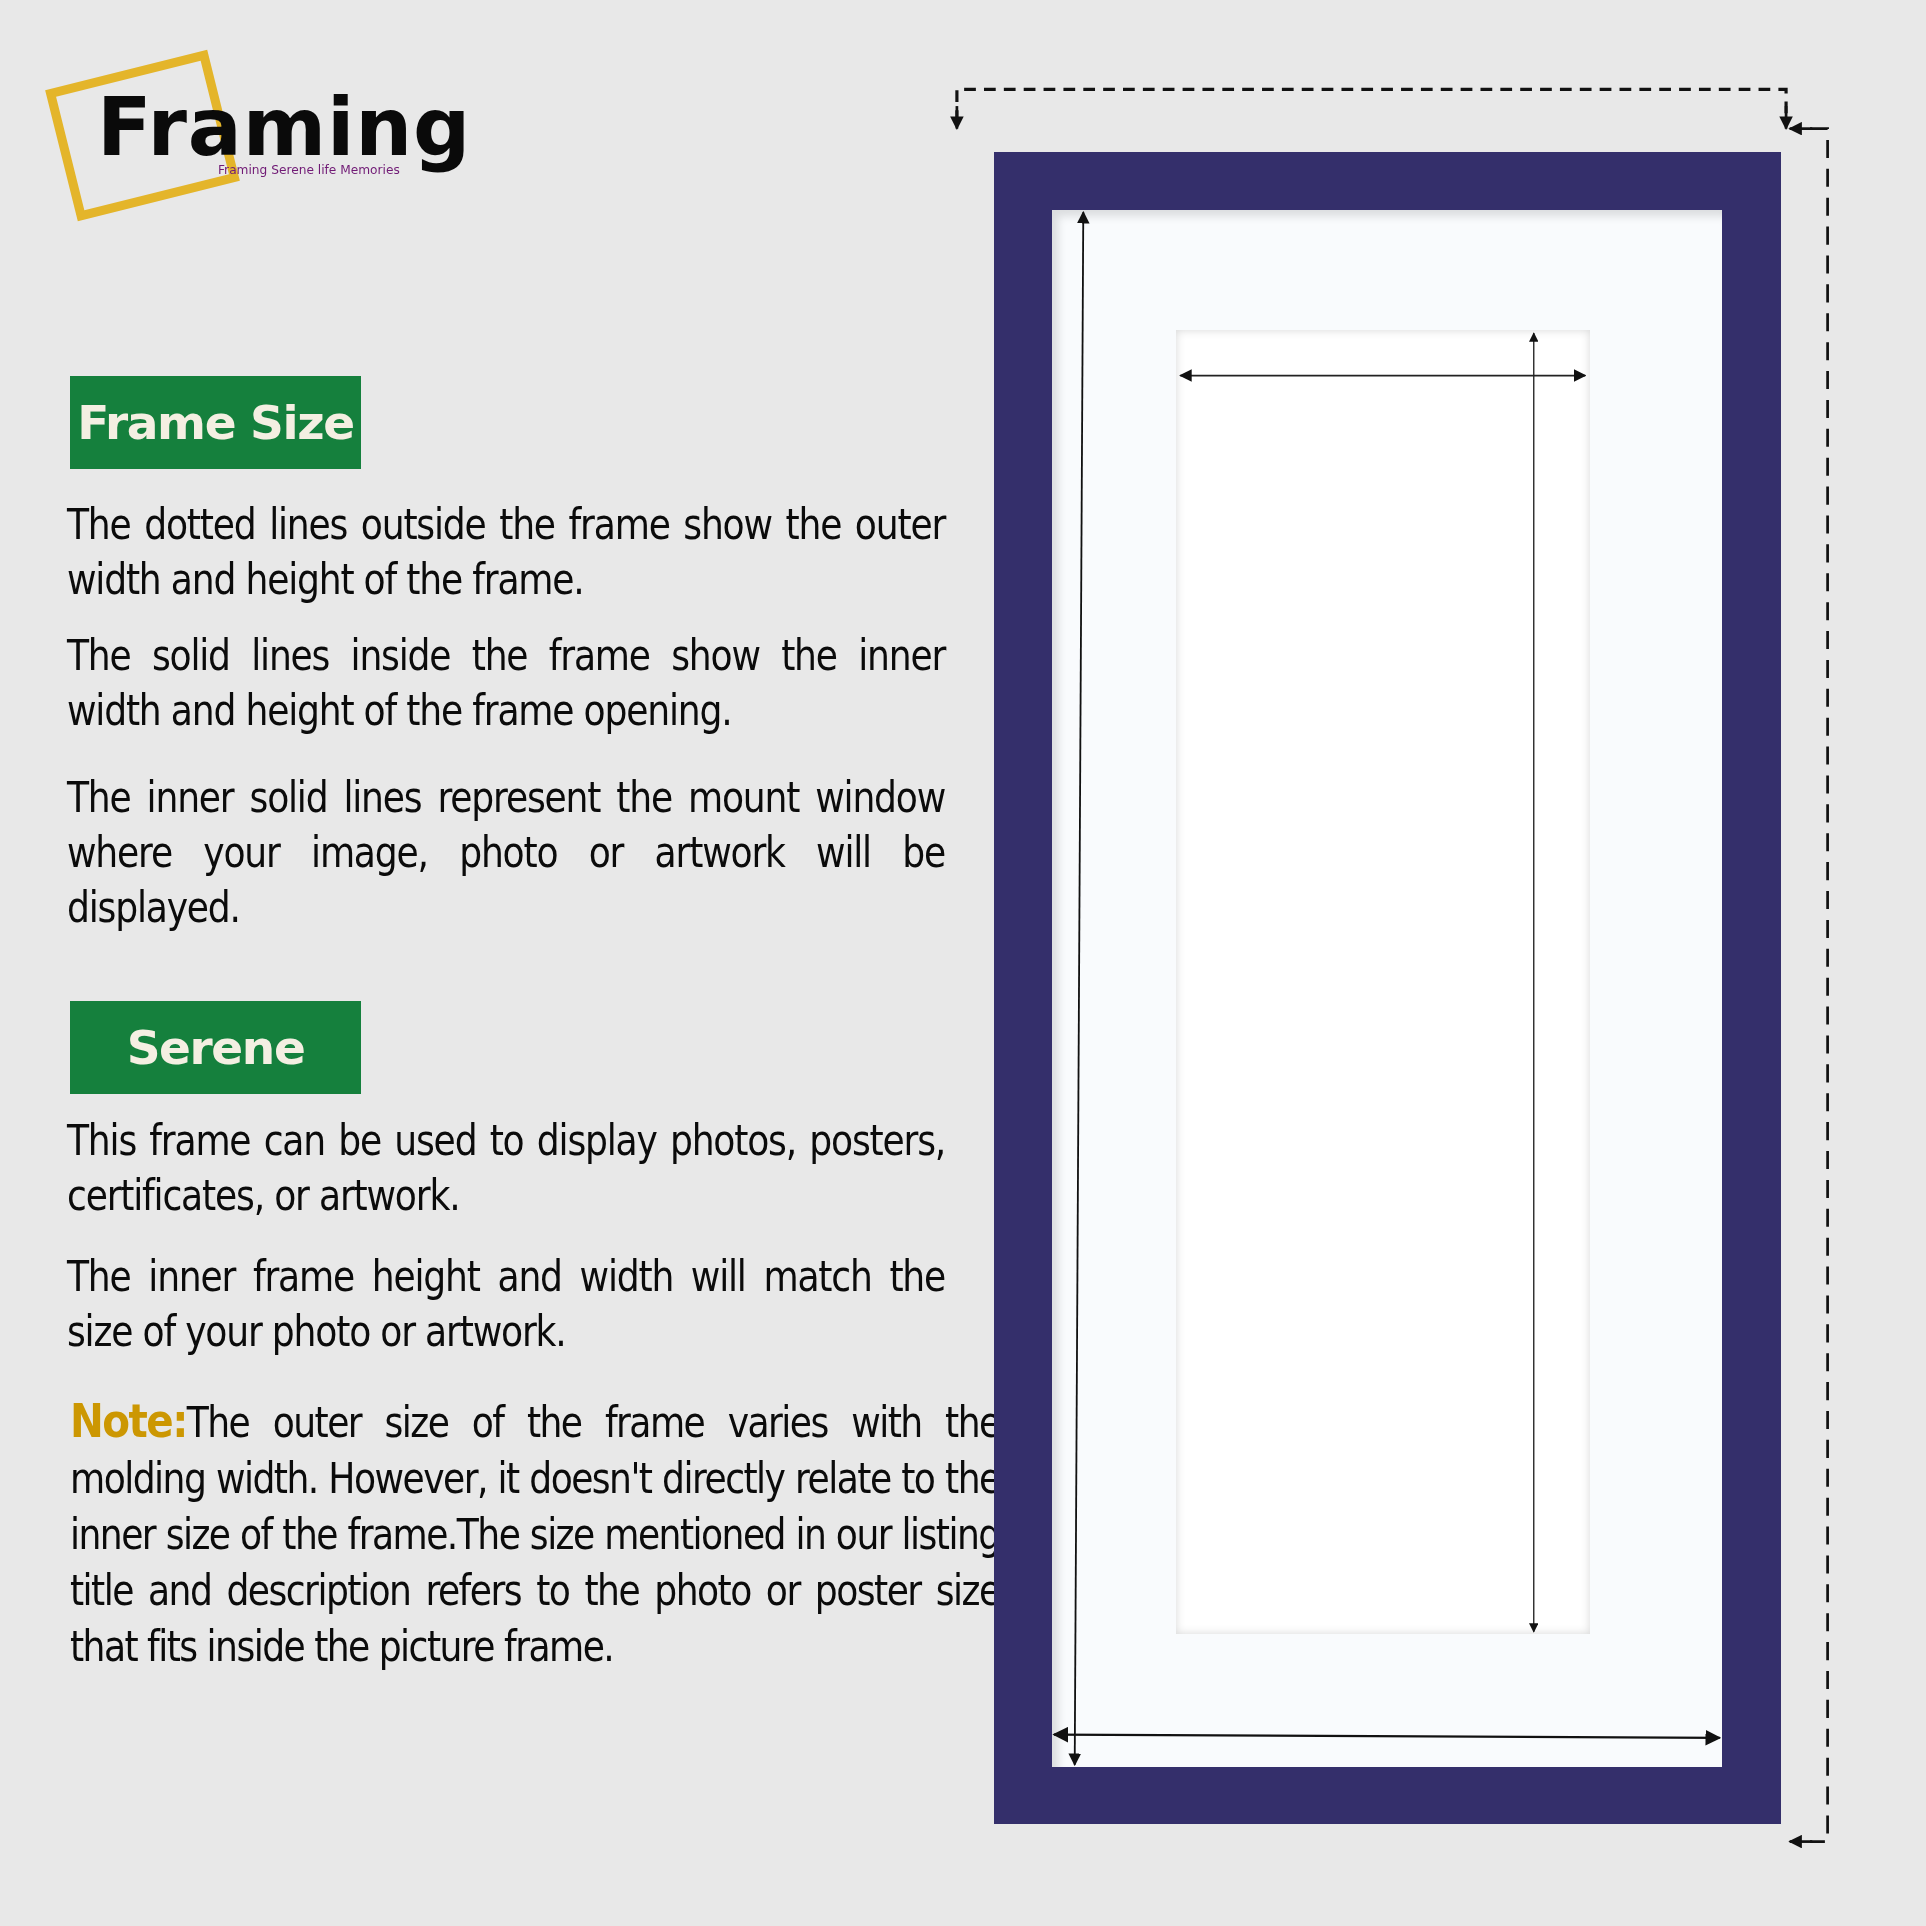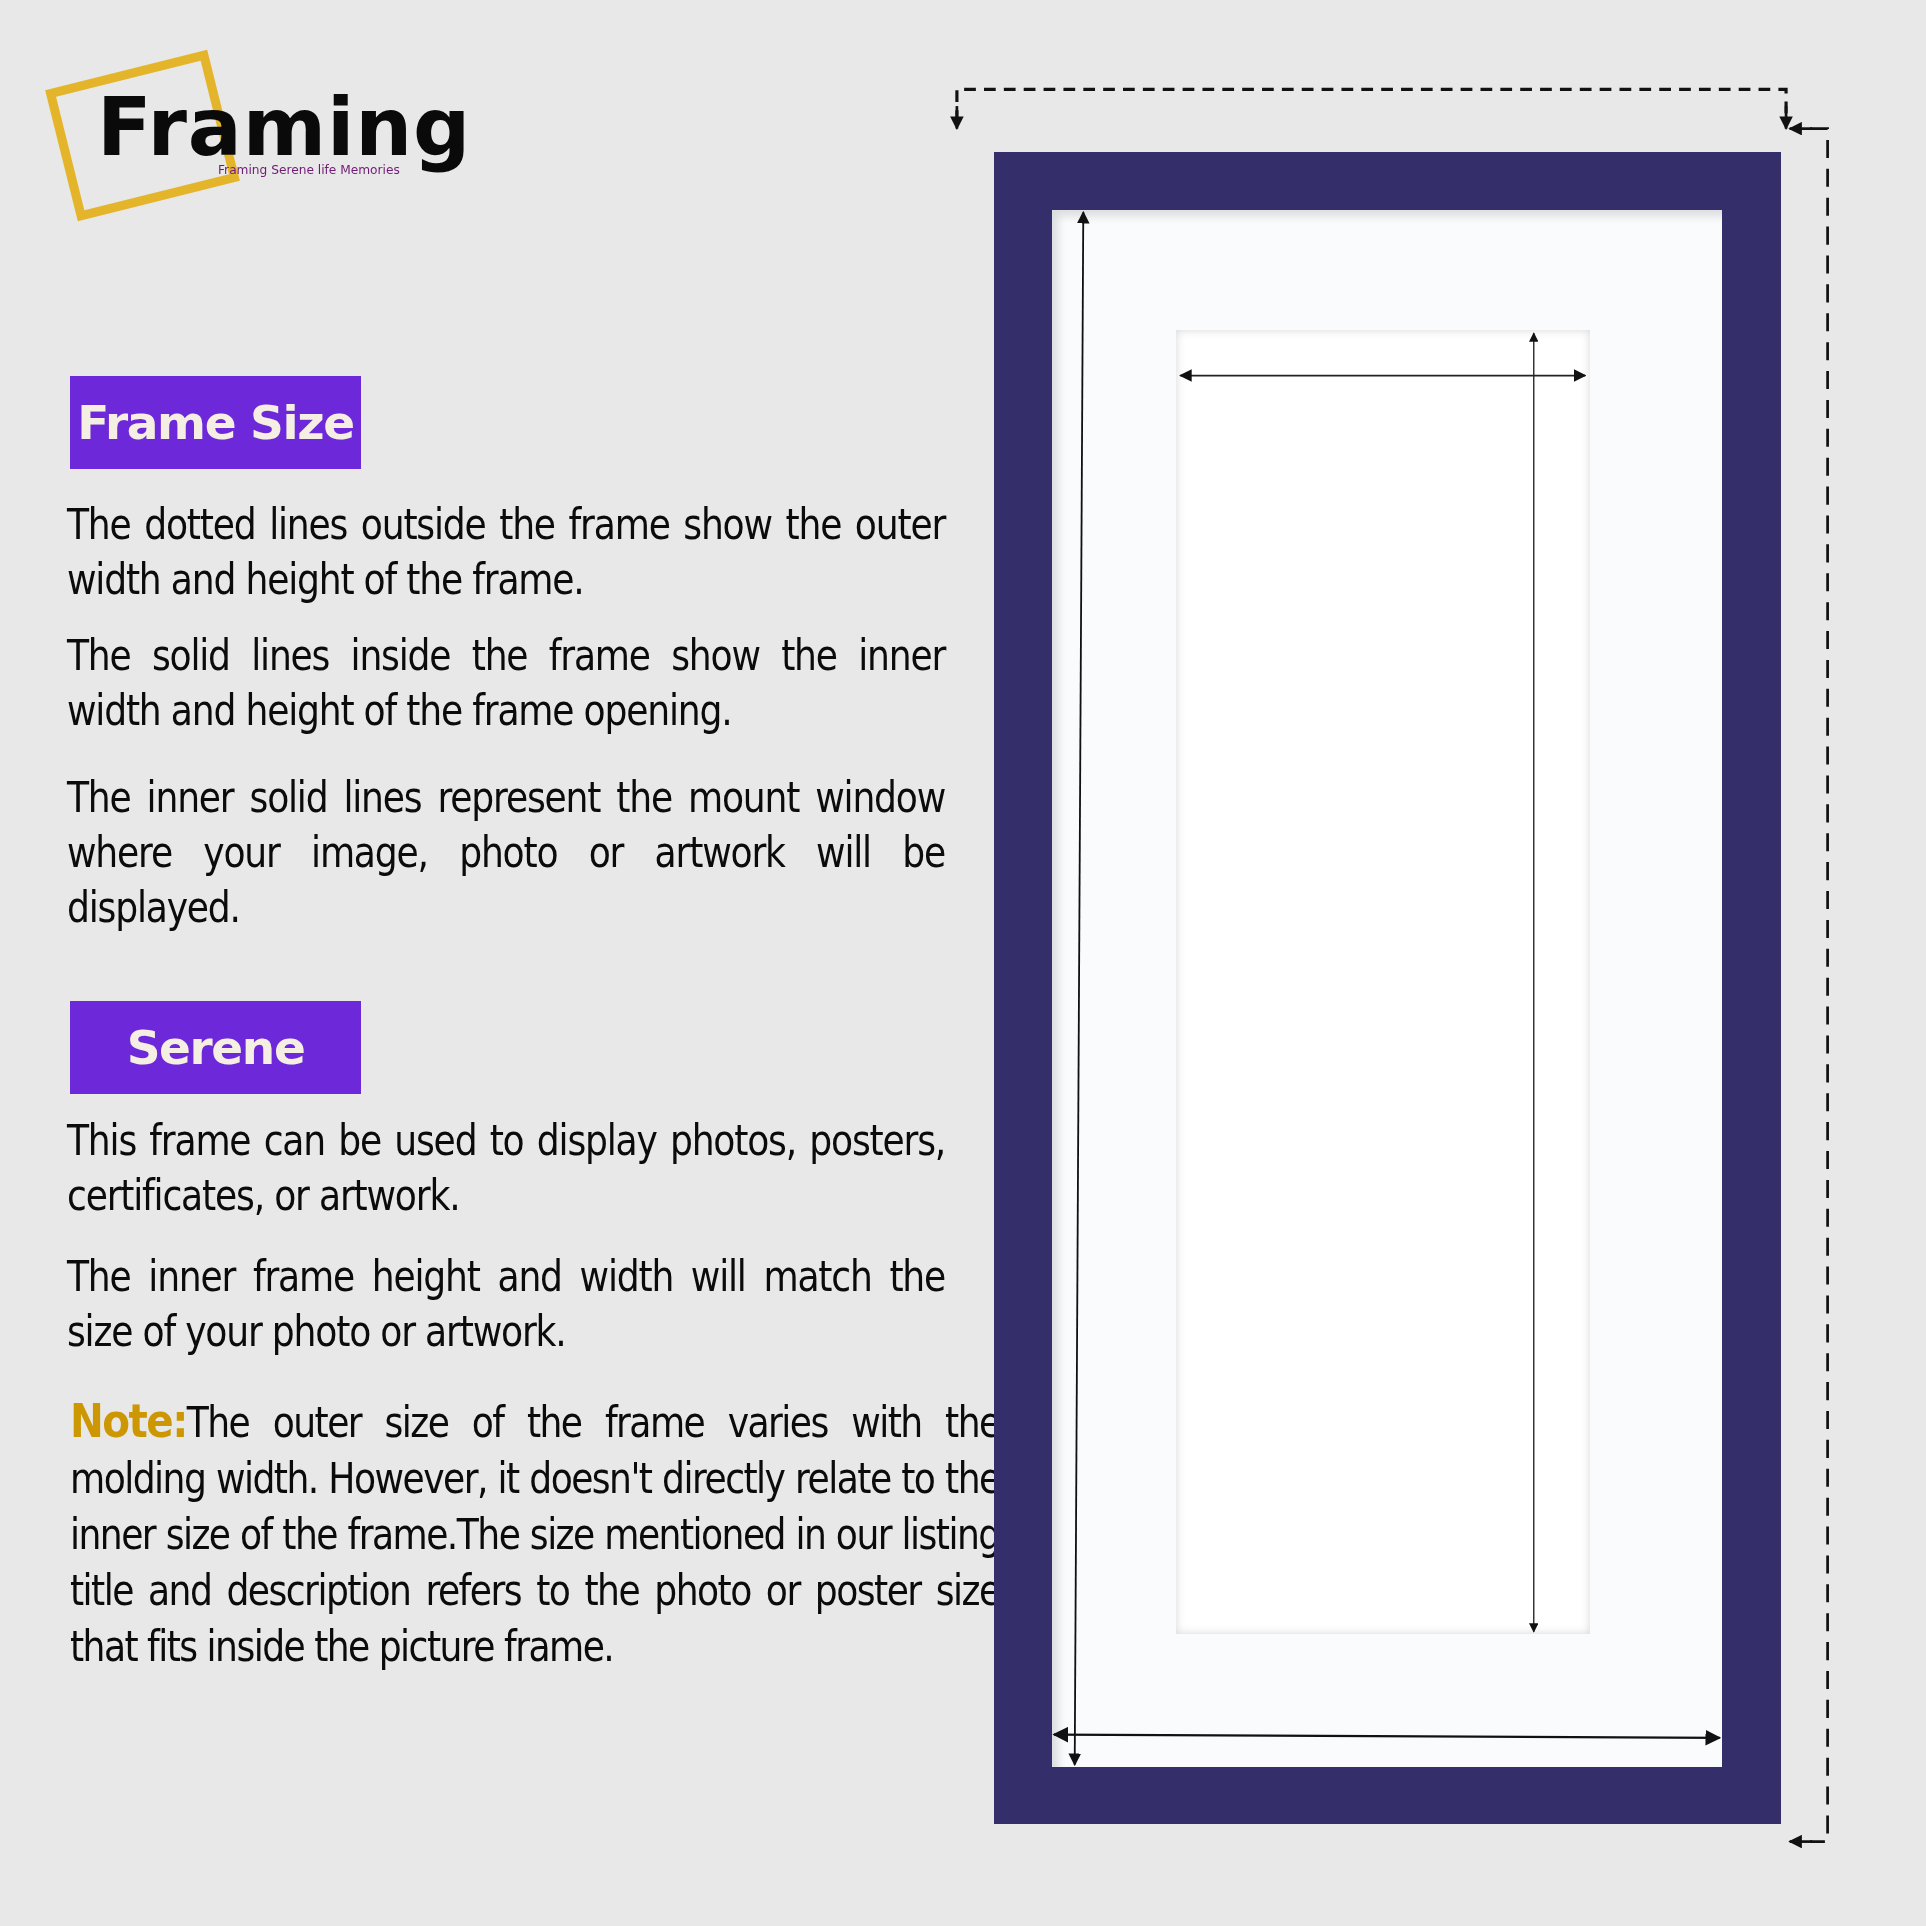--- a/index.html
+++ b/index.html
@@ -8,21 +8,21 @@
 
   
   .logo-frame { position:absolute; left:59px; top:68px; width:149px; height:117px;
     border:9px solid #e4b52a; transform:rotate(-14deg); transform-origin:center; }
   .logo-text { position:absolute; left:97px; top:88px; font-family:"DejaVu Sans", sans-serif;
     font-weight:bold; font-size:80px; letter-spacing:0.9px; color:#0a0a0a; line-height:1; }
   .logo-tag { position:absolute; left:218px; top:163px; font-family:"DejaVu Sans", sans-serif;
     font-size:12.2px; color:#701a75;text-align:right; }
 
   
-  .badge { position:absolute; left:70px; width:291px; height:93px; background:#6d28d9;
+  .badge { position:absolute; left:70px; width:291px; height:93px; background:#15803d;
     color:#f4efe2; font-family:"DejaVu Sans", sans-serif; font-weight:bold; font-size:47px;
     display:flex; align-items:center; justify-content:center; letter-spacing:-1.4px; }
 
   
   .para { position:absolute; left:67px; width:878px; font-size:42px; line-height:55px;
     color:#0b0b0b; letter-spacing:-1.4px; font-family:"DejaVu Sans", sans-serif;
     transform:scaleX(0.86); transform-origin:left top; width:1021px; text-align:justify; }
   .note { position:absolute; left:70px; top:1393px; width:1081px; font-size:42px; line-height:56px;
     color:#0b0b0b; letter-spacing:-1.8px; font-family:"DejaVu Sans", sans-serif;
     transform:scaleX(0.86); transform-origin:left top; text-align:justify; }

